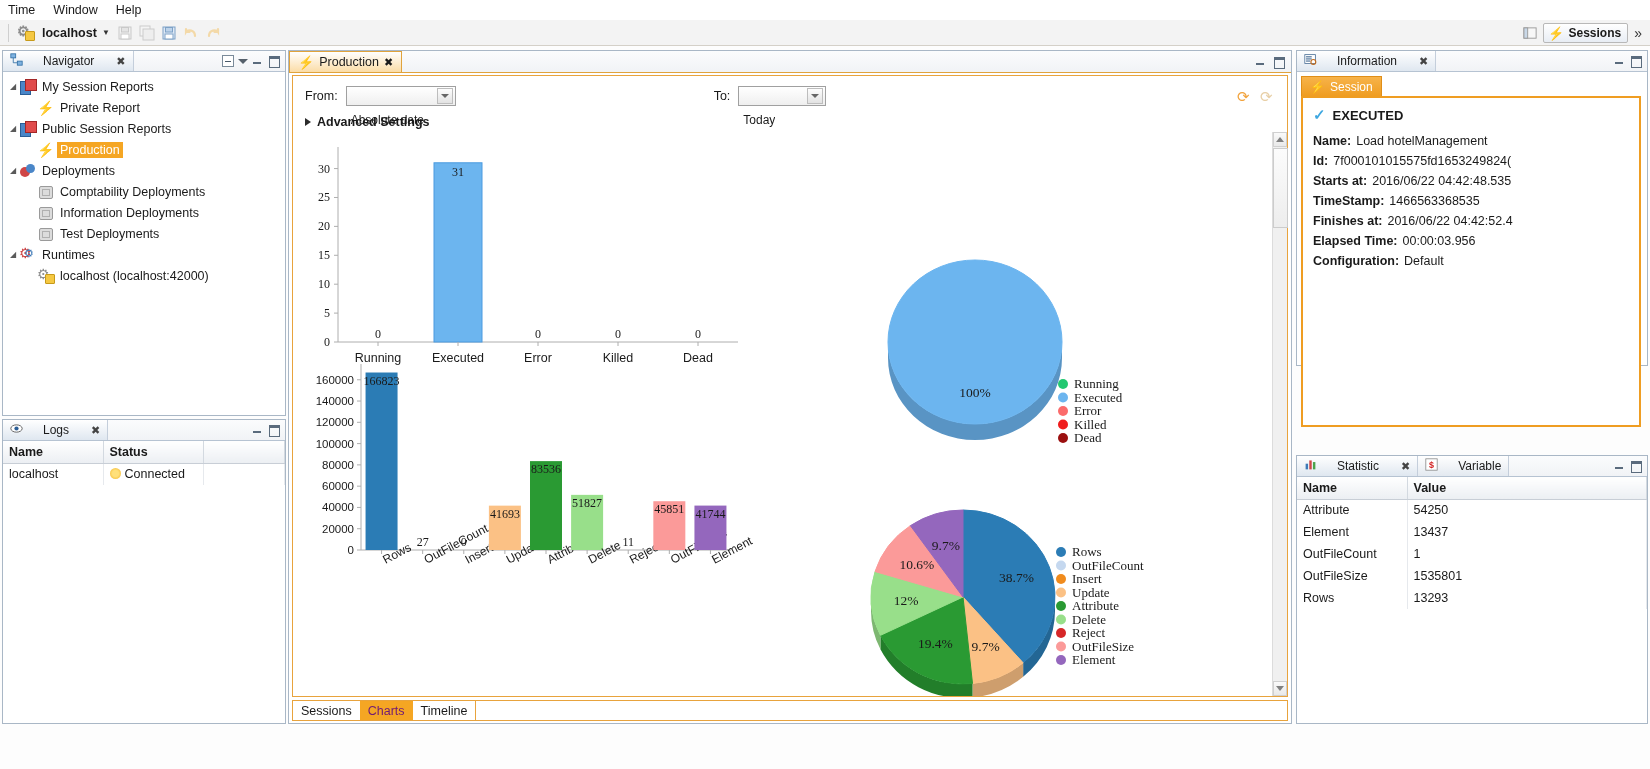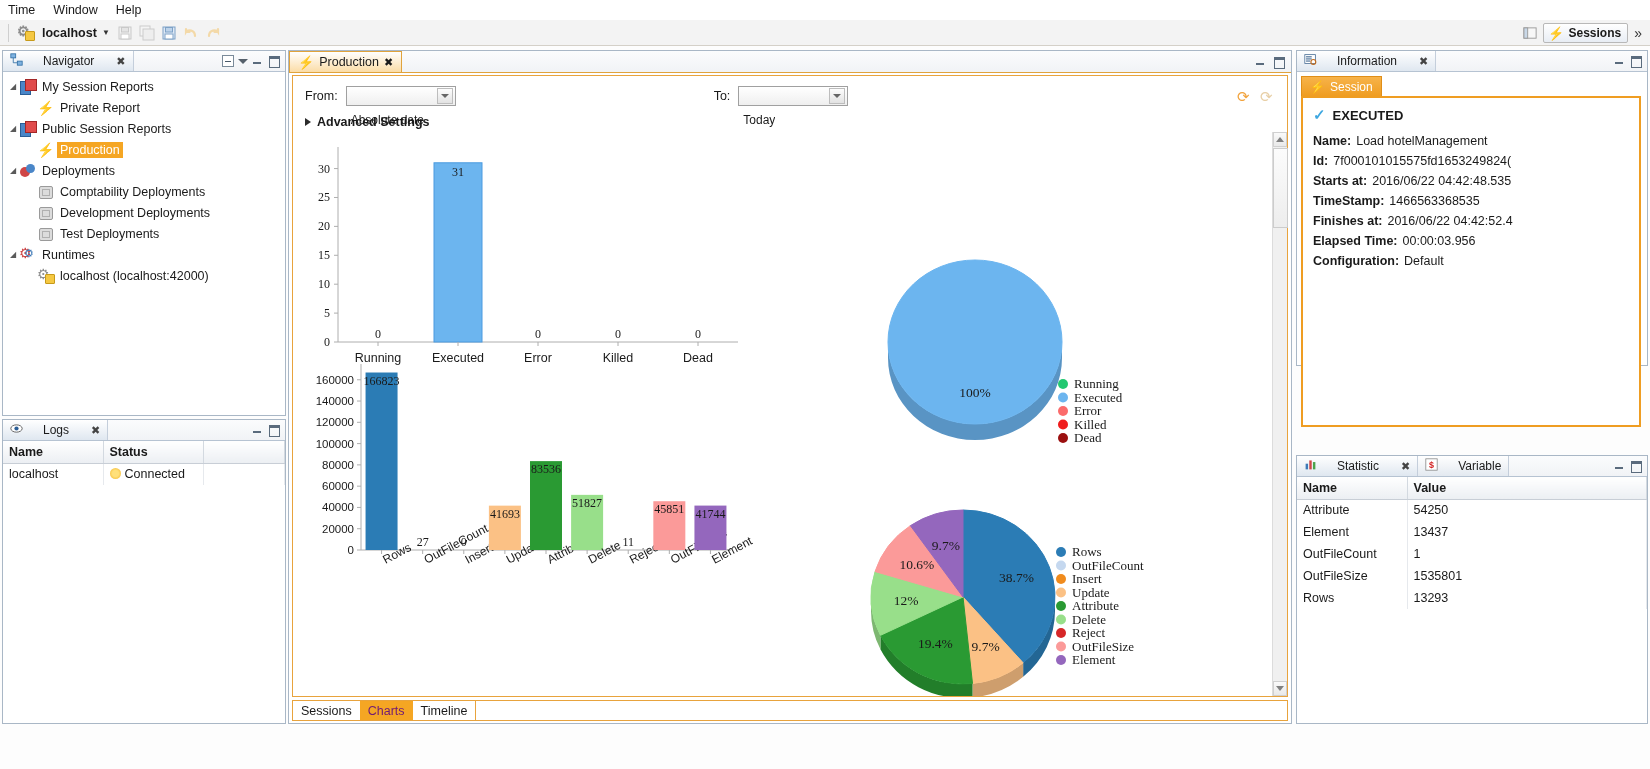--- a/index.html
+++ b/index.html
@@ -90,21 +90,21 @@
   .etab .x { font-size:11px; }
   .etab-filler { flex:1; display:flex; align-items:center; justify-content:flex-end; gap:6px; padding-right:6px;
                  background:linear-gradient(#fbfcfd,#f1f3f6); }
   .editor-body { position:absolute; left:3px; right:3px; top:24px; bottom:26px; border:1px solid #e8a33d; background:#fff; }
 
   .filterbar { position:relative; height:56px; padding:10px 12px 0 12px; }
   .frow { display:flex; align-items:center; gap:8px; }
   .flabel { font-size:12.5px; }
   .combo { display:flex; align-items:center; justify-content:space-between; height:20px; width:110px;
            border:1px solid #a0a0a0; background:linear-gradient(#ffffff,#efefef); font-size:12px; padding:0 2px 0 4px; }
-  .combo.wide { width:110px; }
+  .combo.wide { width:88px; }
   .combo .cbtn { width:16px; height:16px; display:flex; align-items:center; justify-content:center;
                  background:linear-gradient(#fdfdfd,#e2e2e2); border:1px solid #bdbdbd; }
   .combo .cbtn i { width:0;height:0;border-left:4px solid transparent;border-right:4px solid transparent;border-top:4px solid #666; display:block;}
   .combo .ctext { overflow:hidden; white-space:nowrap;margin-top:48px; }
   .adv { display:flex; align-items:center; gap:6px; font-size:12.5px; font-weight:bold; margin-top:9px; }
   .adv .tri { width:0;height:0;border-top:4px solid transparent;border-bottom:4px solid transparent;border-left:6px solid #2b2b2b;}
 
   .refresh-ico { width:15px;height:15px; display:inline-block; color:#f2a33c; font-size:15px; line-height:15px;}
   .refresh-ico.dim { color:#e8cfa6; }
 
@@ -251,21 +251,21 @@
           <span class="tlabel">Deployments</span>
         </div>
         <div class="tnode" style="padding-left: 22px;">
           <span class="arrow"></span>
           <span class="ico ico-cube"></span>
           <span class="tlabel">Comptability Deployments</span>
         </div>
         <div class="tnode" style="padding-left: 22px;">
           <span class="arrow"></span>
           <span class="ico ico-cube"></span>
-          <span class="tlabel">Development Deployments</span>
+          <span class="tlabel">Information Deployments</span>
         </div>
         <div class="tnode" style="padding-left: 22px;">
           <span class="arrow"></span>
           <span class="ico ico-cube"></span>
           <span class="tlabel">Test Deployments</span>
         </div>
         <div class="tnode" style="padding-left: 4px;">
           <span class="arrow">◢</span>
           <span class="ico ico-gearred"></span>
           <span class="tlabel">Runtimes</span>

